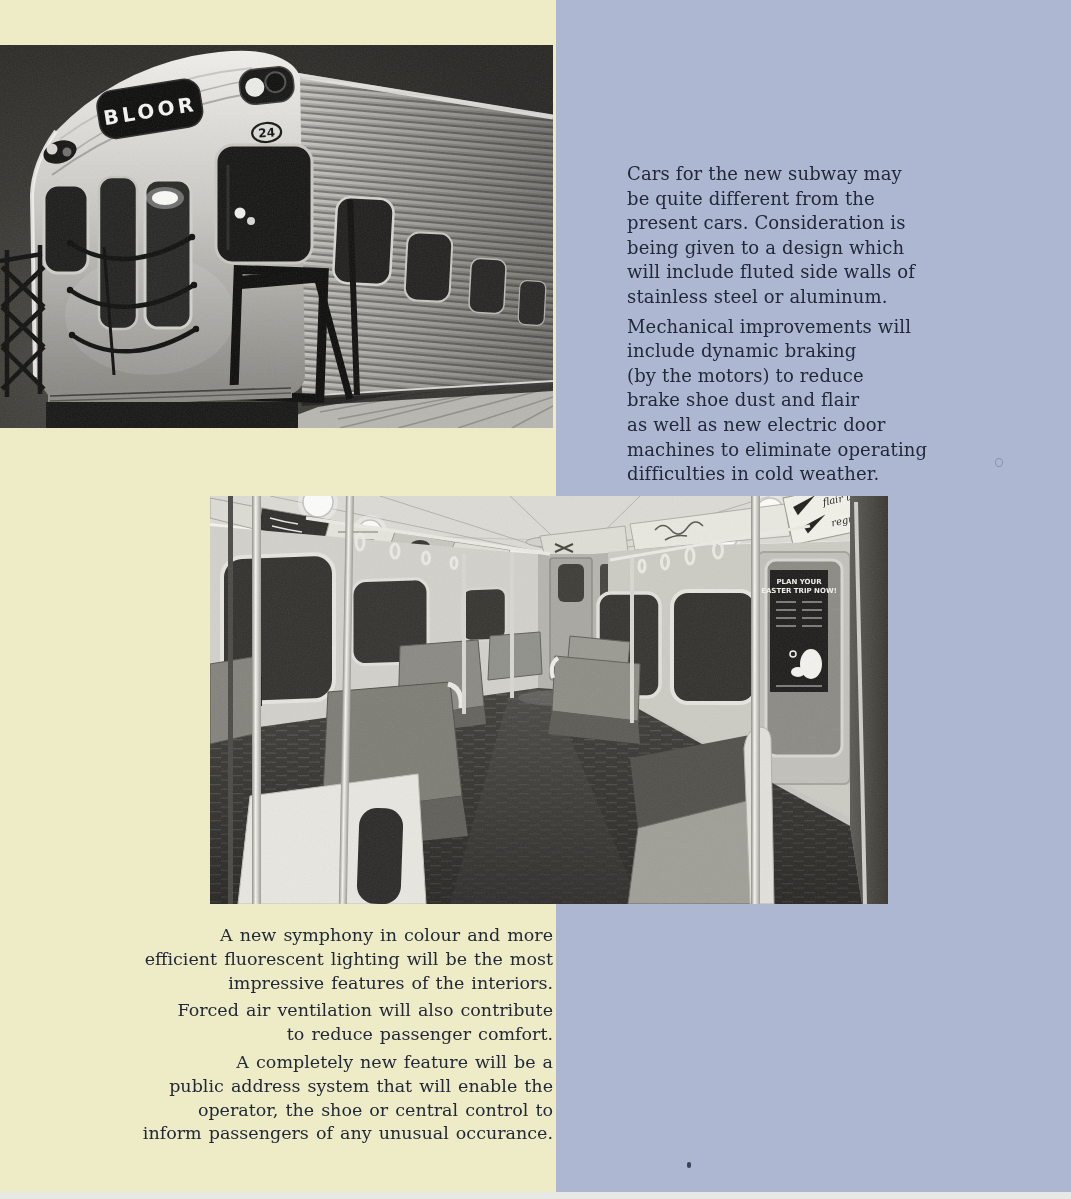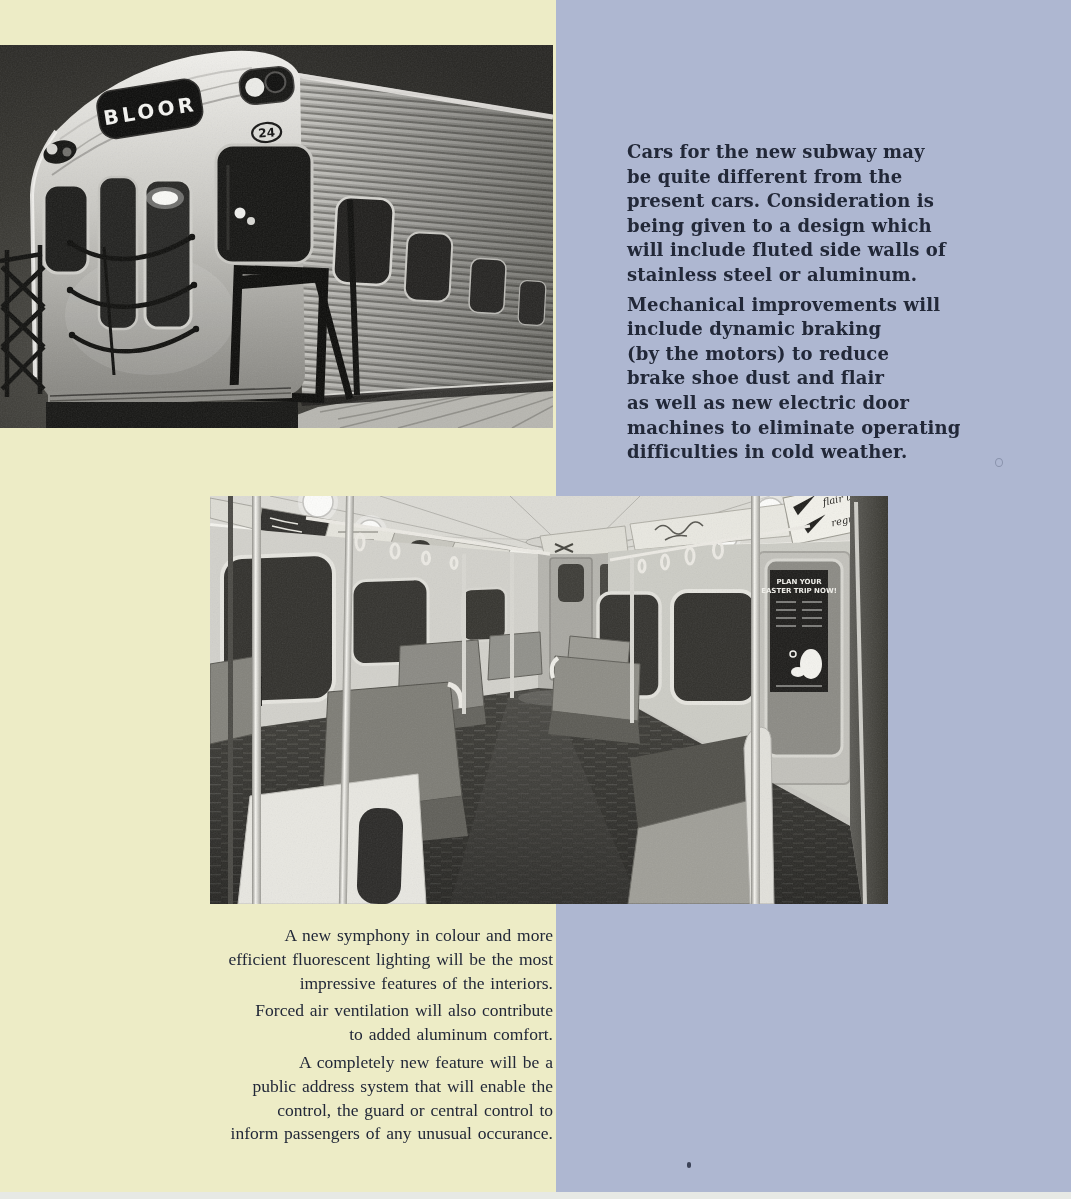--- a/index.html
+++ b/index.html
@@ -3,25 +3,25 @@
 <meta charset="utf-8">
 <style>
   html,body{margin:0;padding:0;background:#8d929c;}
   .page{position:relative;width:1071px;height:1199px;overflow:hidden;
         font-family:"DejaVu Serif","Liberation Serif",serif;
         background:linear-gradient(90deg,var(--bg-left,#EDECC6) 0,var(--bg-left,#EDECC6) 556px,var(--bg-right,#AEB7D1) 556px);}
   .photo{position:absolute;margin:0;padding:0;display:block;}
   .photo svg{display:block;width:100%;height:100%;}
   .photo-exterior{left:0;top:45px;width:553px;height:383px;}
   .photo-interior{left:210px;top:496px;width:678px;height:408px;}
-  .text-right{position:absolute;left:627px;top:140px;color:var(--ink,#222838);
-              font-size:18px;line-height:24.6px;letter-spacing:.15px;font-weight:bold;}
+  .text-right{position:absolute;left:627px;top:162px;color:var(--ink,#222838);
+              font-size:18px;line-height:24.6px;letter-spacing:.15px;}
   .text-right p{margin:0 0 5px 0;white-space:pre;}
   .text-bottom{position:absolute;left:60px;top:924px;width:493px;text-align:right;
-               color:var(--ink,#222838);font-size:17.5px;line-height:23.8px;word-spacing:1.5px;font-family:Liberation Serif, serif;}
+               color:var(--ink,#222838);font-size:17.5px;line-height:23.8px;word-spacing:1.5px;}
   .text-bottom p{margin:0 0 4px 0;white-space:pre;}
   .page-edge{position:absolute;left:0;top:1192px;width:1071px;height:7px;background:#E7E9E5;}
   .speck-ring{position:absolute;left:995px;top:458px;width:6px;height:7px;border:1px solid #8a93ad;border-radius:50%;}
   .speck-dot{position:absolute;left:687px;top:1162px;width:4px;height:6px;background:#3c4358;border-radius:2px;}
 </style>
 </head>
 <body>
 
 <div class="page">
 
@@ -377,24 +377,24 @@
 
       <rect width="678" height="408" filter="url(#igrain)" opacity="0.12"></rect>
     </svg>
   </figure>
 
   <section class="text-bottom">
     <p>A new symphony in colour and more
 efficient fluorescent lighting will be the most
 impressive features of the interiors.</p>
     <p>Forced air ventilation will also contribute
-to added aluminum comfort.</p>
+to reduce passenger comfort.</p>
     <p>A completely new feature will be a
 public address system that will enable the
-control, the guard or central control to
+operator, the shoe or central control to
 inform passengers of any unusual occurance.</p>
   </section>
 
   <span class="speck-ring"></span>
   <span class="speck-dot"></span>
   <div class="page-edge"></div>
 
 </div>
 
 </body></html>

